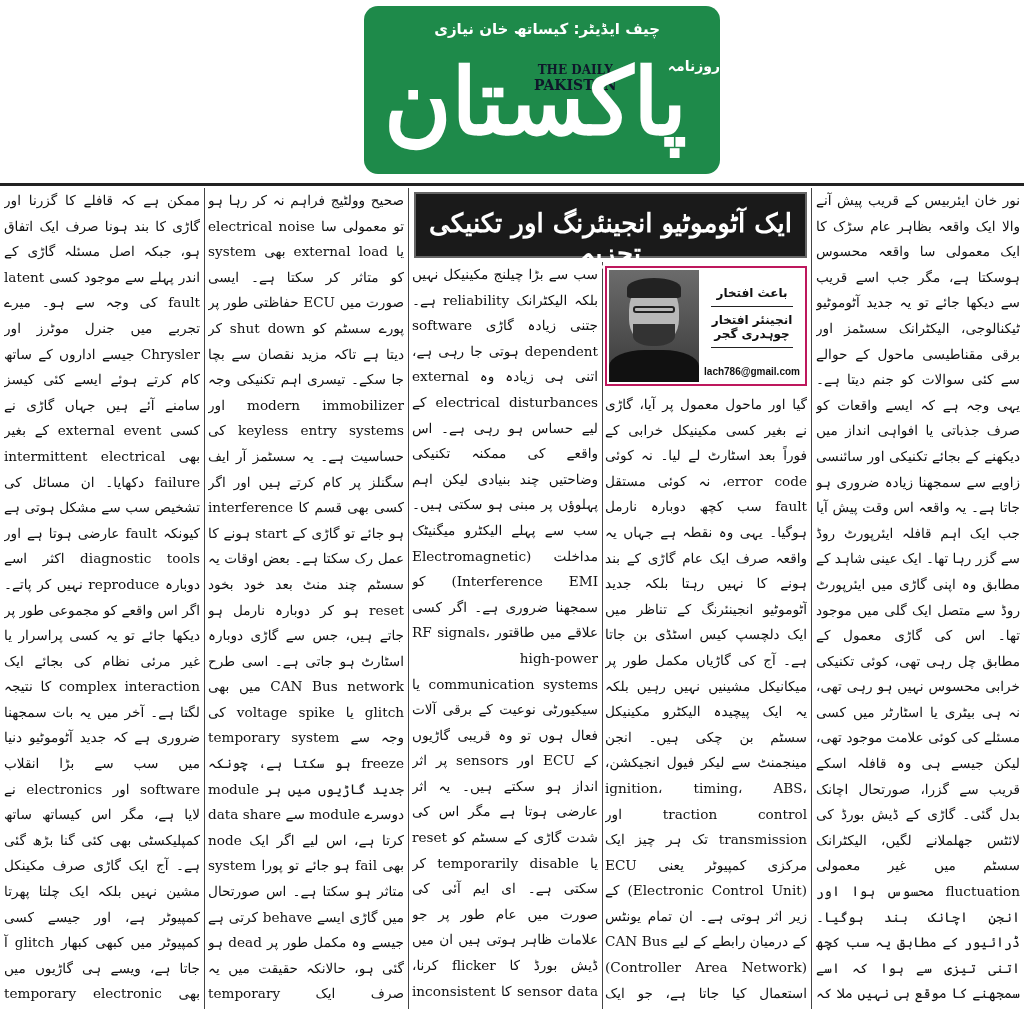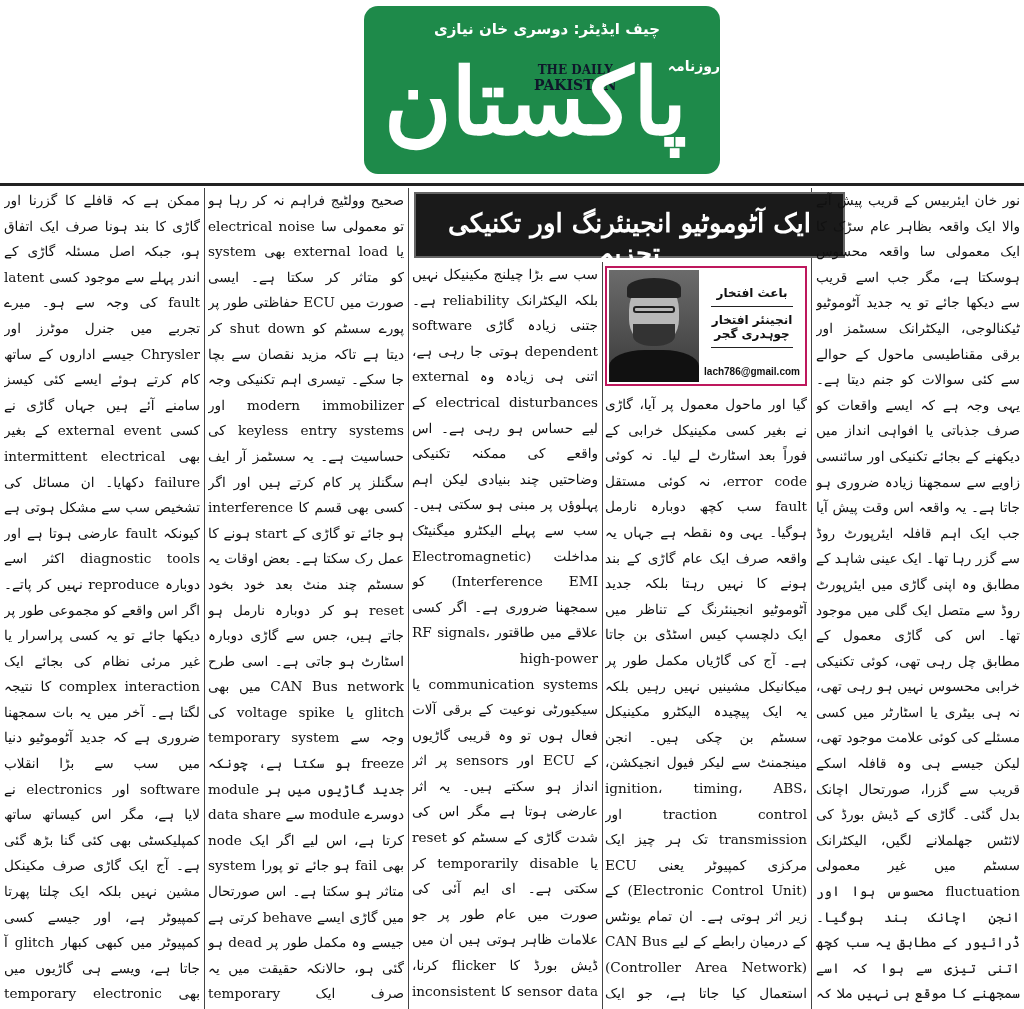--- a/index.html
+++ b/index.html
@@ -12,40 +12,40 @@
   .masthead .daily .l2 { font-size:14px; display:block; margin-top:2px; }
   .masthead .logo { position:absolute; left:20px; top:50px; color:#fff; font-size:92px; font-weight:bold; line-height:1; direction:rtl; font-family:"DejaVu Serif", serif; letter-spacing:-4px; }
   .toprule { position:absolute; left:0; top:183px; width:1024px; height:3px; background:#222; }
   .col { position:absolute; top:188px; height:820px; direction:rtl; text-align:justify; font-size:13.6px; line-height:25.6px; overflow:hidden; font-family:"DejaVu Serif", serif; }
   .col1 { left:816px; width:204px; }
   .col2 { left:605px; width:202px; top:392px; height:617px; }
   .col3 { left:412px; width:186px; top:262px; height:747px; }
   .col4 { left:208px; width:196px; }
   .col5 { left:4px; width:196px; }
   .vrule { position:absolute; width:1px; background:#444; }
-  .headline { position:absolute; left:414px; top:192px; width:431px; height:66px; background:#1a1a1a; border:2px solid #666; box-sizing:border-box; }
+  .headline { position:absolute; left:414px; top:192px; width:393px; height:66px; background:#1a1a1a; border:2px solid #666; box-sizing:border-box; }
   .headline .txt { position:absolute; left:0; right:0; top:14px; text-align:center; color:#fff; font-size:26px; font-weight:bold; direction:rtl; font-family:"DejaVu Serif", serif; }
   .author-box { position:absolute; left:605px; top:266px; width:202px; height:120px; border:2px solid #be185d; box-sizing:border-box; background:#fff; }
   .author-photo { position:absolute; left:2px; top:2px; width:90px; height:112px; background:linear-gradient(#6b6b6b,#3a3a3a); overflow:hidden; }
   .author-photo .head { position:absolute; left:20px; top:12px; width:50px; height:62px; background:#b8b8b8; border-radius:45% 45% 40% 40%; }
   .author-photo .hair { position:absolute; left:18px; top:8px; width:54px; height:20px; background:#222; border-radius:50% 50% 10% 10%; }
   .author-photo .glasses { position:absolute; left:24px; top:36px; width:42px; height:7px; border:2px solid #222; border-radius:3px; box-sizing:border-box; }
   .author-photo .beard { position:absolute; left:24px; top:54px; width:42px; height:22px; background:#333; border-radius:0 0 45% 45%; }
   .author-photo .body { position:absolute; left:0; top:80px; width:90px; height:40px; background:#111; border-radius:40% 40% 0 0; }
   .author-info { position:absolute; left:96px; top:0; right:4px; bottom:0; text-align:center; }
   .author-info .col-name { margin-top:18px; font-size:12px; font-weight:bold; direction:rtl; }
   .author-info .sep { height:1px; background:#222; margin:6px 8px; }
   .author-info .name { font-size:12px; font-weight:bold; direction:rtl; }
   .author-info .email { margin-top:18px; font-size:10px; font-family:"Liberation Sans", sans-serif; font-weight:bold; }
 </style>
 </head>
 <body>
 
 <div class="masthead">
-  <span class="editor">چیف ایڈیٹر: دوسری خان نیازی</span>
+  <span class="editor">چیف ایڈیٹر: کیساتھ خان نیازی</span>
   <span class="roznama">روزنامہ</span>
   <div class="daily">
     <span class="l1">THE DAILY</span>
     <span class="l2">PAKISTAN</span>
   </div>
   <span class="logo">پاکستان</span>
 </div>
 
 <div class="toprule"></div>
 

